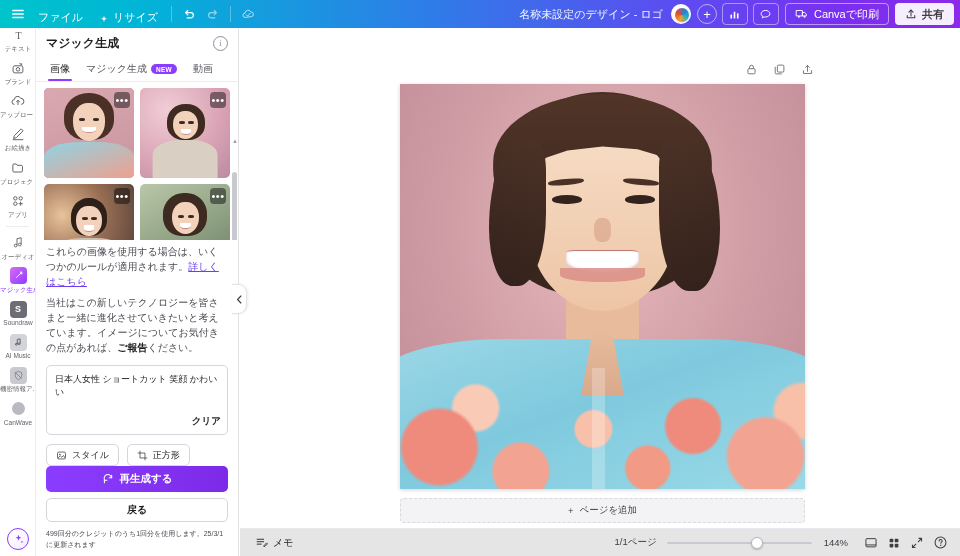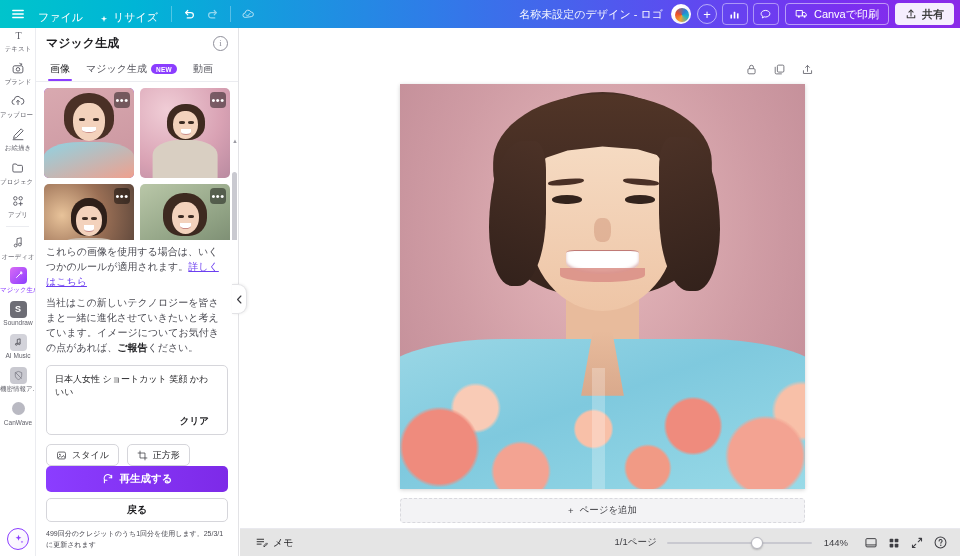--- a/index.html
+++ b/index.html
@@ -160,21 +160,21 @@
 
   .panel-note {
     padding: 4px 10px 0 10px; flex: none;
   }
   .note-p { font-size: 10px; color: #4a4a52; line-height: 1.5; margin-bottom: 6px; }
   .note-link { color: #6c3ff0; text-decoration: underline; cursor: pointer; }
   .note-strong { color: #1f1f22; font-weight: bold; cursor: pointer; }
 
   .prompt-box {
     margin: 4px 10px 0 10px; border: 1px solid #d6d6db; border-radius: 5px;
-    height: 70px; padding: 7px 16px 5px 8px; position: relative; flex: none;
+    height: 70px; padding: 7px 4px 5px 8px; position: relative; flex: none;
     display: flex; flex-direction: column; justify-content: space-between;
   }
   .prompt-text { font-size: 9px; color: #1f1f22; line-height: 1.45; word-break: break-all; }
   .clear-btn {
     align-self: flex-end; font-size: 9.5px; font-weight: bold; color: #1f1f22;
     cursor: pointer; padding: 1px 2px;
   }
   .opt-row { display: flex; gap: 8px; margin: 9px 10px 0 10px; flex: none; }
   .opt-btn {
     display: flex; align-items: center; gap: 5px;

